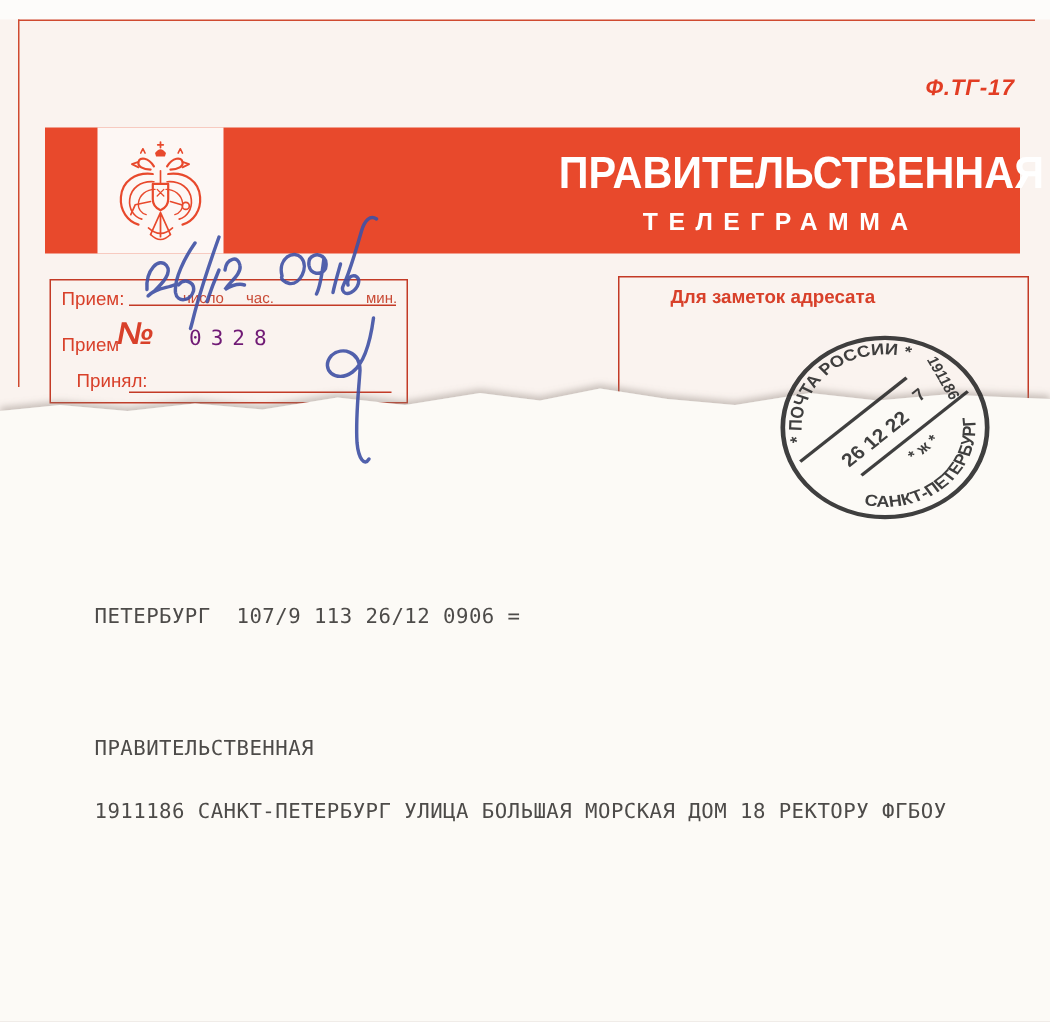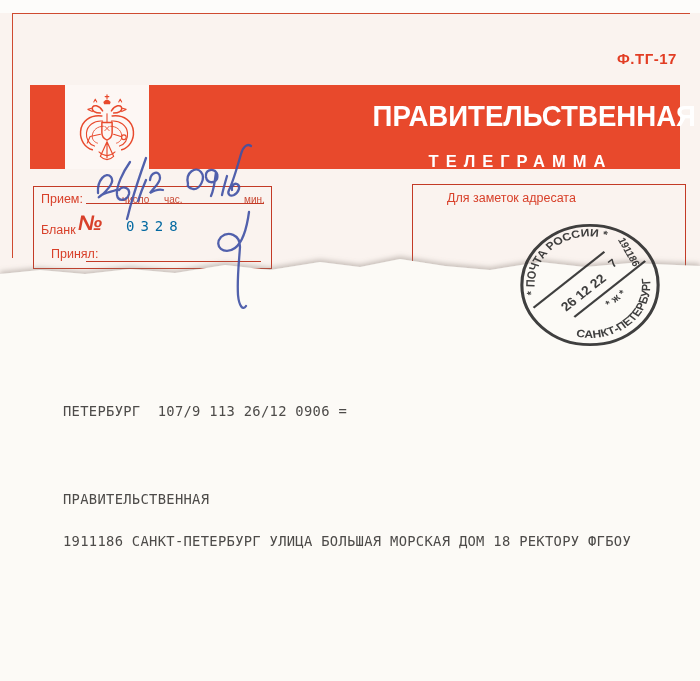--- a/index.html
+++ b/index.html
@@ -4,44 +4,44 @@
 <style>
   html,body{margin:0;padding:0;background:#e8e6e2;}
   .scan{position:relative;width:700px;height:681px;overflow:hidden;
         background:#faf3ef;font-family:"Liberation Sans",sans-serif;}
   .top-margin{position:absolute;left:0;top:0;width:700px;height:13px;background:#fdfcfa;}
   .frame-top{position:absolute;left:12px;top:13px;width:678px;height:0;
              border-top:1.6px solid #cf4a30;}
   .frame-left{position:absolute;left:12px;top:13px;height:245px;width:0;
               border-left:1.6px solid #cf4a30;}
   .form-code{position:absolute;left:617px;top:50px;color:#e23d24;
-             font-size:15px;font-weight:600;letter-spacing:.5px;}
+             font-size:15px;font-weight:600;letter-spacing:.5px;font-style:italic;}
   
   .banner{position:absolute;left:30px;top:85px;width:650px;height:84px;background:#e8492c;}
   .emblem-box{position:absolute;left:35px;top:0;width:84px;height:84px;background:#fdf7f4;
               display:flex;align-items:center;justify-content:center;}
   .banner-titles{position:absolute;left:330px;right:6px;top:14px;text-align:center;color:#ffffff;}
   .banner-title{font-size:30px;font-weight:bold;transform:scaleX(.92);transform-origin:center;
                 white-space:nowrap;}
-  .banner-subtitle{margin-top:19px;font-size:16.5px;font-weight:bold;letter-spacing:7px;
+  .banner-subtitle{margin-top:6px;font-size:16.5px;font-weight:bold;letter-spacing:7px;
                    padding-left:7px;white-space:nowrap;}
   
   .reception-box{position:absolute;left:33px;top:186px;width:237px;height:81px;
                  border:1.6px solid #c33a26;z-index:2;}
   .rb-label{position:absolute;color:#d8402a;font-size:12.5px;text-align:center;}
   .rb-small{position:absolute;color:#c94a35;font-size:10px;}
   .rb-line1{position:absolute;left:52px;right:7px;top:16px;border-bottom:1.4px solid #c33a26;}
   .rb-line2{position:absolute;left:52px;right:10px;bottom:6px;border-bottom:1.4px solid #c33a26;}
   .rb-no{position:absolute;left:44px;top:24px;color:#d8402a;font-size:21px;
          font-weight:bold;font-style:italic;}
-  .rb-number{position:absolute;left:92px;top:31px;color:#0369a1;
+  .rb-number{position:absolute;left:92px;top:31px;color:#701a75;
              font-family:"DejaVu Sans Mono",monospace;font-size:14px;letter-spacing:6px;}
   
   .notes-box{position:absolute;left:412px;top:184px;width:272px;height:86px;
-             border:1.6px solid #c33a26;border-bottom:none;z-index:2;}
+             border:1.6px solid #c33a26;border-bottom:none;z-index:2;font-weight:bold;}
   .notes-label{margin-top:6px;padding-left:34px;color:#d8402a;font-size:12.5px;}
   
   .strip{position:absolute;left:0;top:250px;width:700px;height:431px;z-index:5;}
   
   .tele-text{position:absolute;left:63px;top:283px;z-index:6;color:#4d4b49;
              font-family:"DejaVu Sans Mono",monospace;font-size:13.8px;line-height:14.1px;
              letter-spacing:.3px;white-space:pre;}
   .tele-heading{padding-left:89px;}
   .gp{height:18px;}
   
@@ -93,21 +93,21 @@
       <div class="banner-subtitle">ТЕЛЕГРАММА</div>
     </div>
   </div>
 
   <div class="reception-box">
     <div class="rb-label" style="left:7px;top:5px;">Прием:</div>
     <div class="rb-line1"></div>
     <div class="rb-small" style="left:88px;top:7px;">число</div>
     <div class="rb-small" style="left:130px;top:7px;">час.</div>
     <div class="rb-small" style="left:210px;top:7px;">мин.</div>
-    <div class="rb-label" style="left:7px;top:36px;">Бланк</div>
+    <div class="rb-label" style="left:7px;top:36px;">Прием</div>
     <div class="rb-no">№</div>
     <div class="rb-number">0328</div>
     <div class="rb-label" style="left:17px;top:60px;">Принял:</div>
     <div class="rb-line2"></div>
   </div>
 
   <div class="notes-box">
     <div class="notes-label">Для заметок адресата</div>
   </div>
 

